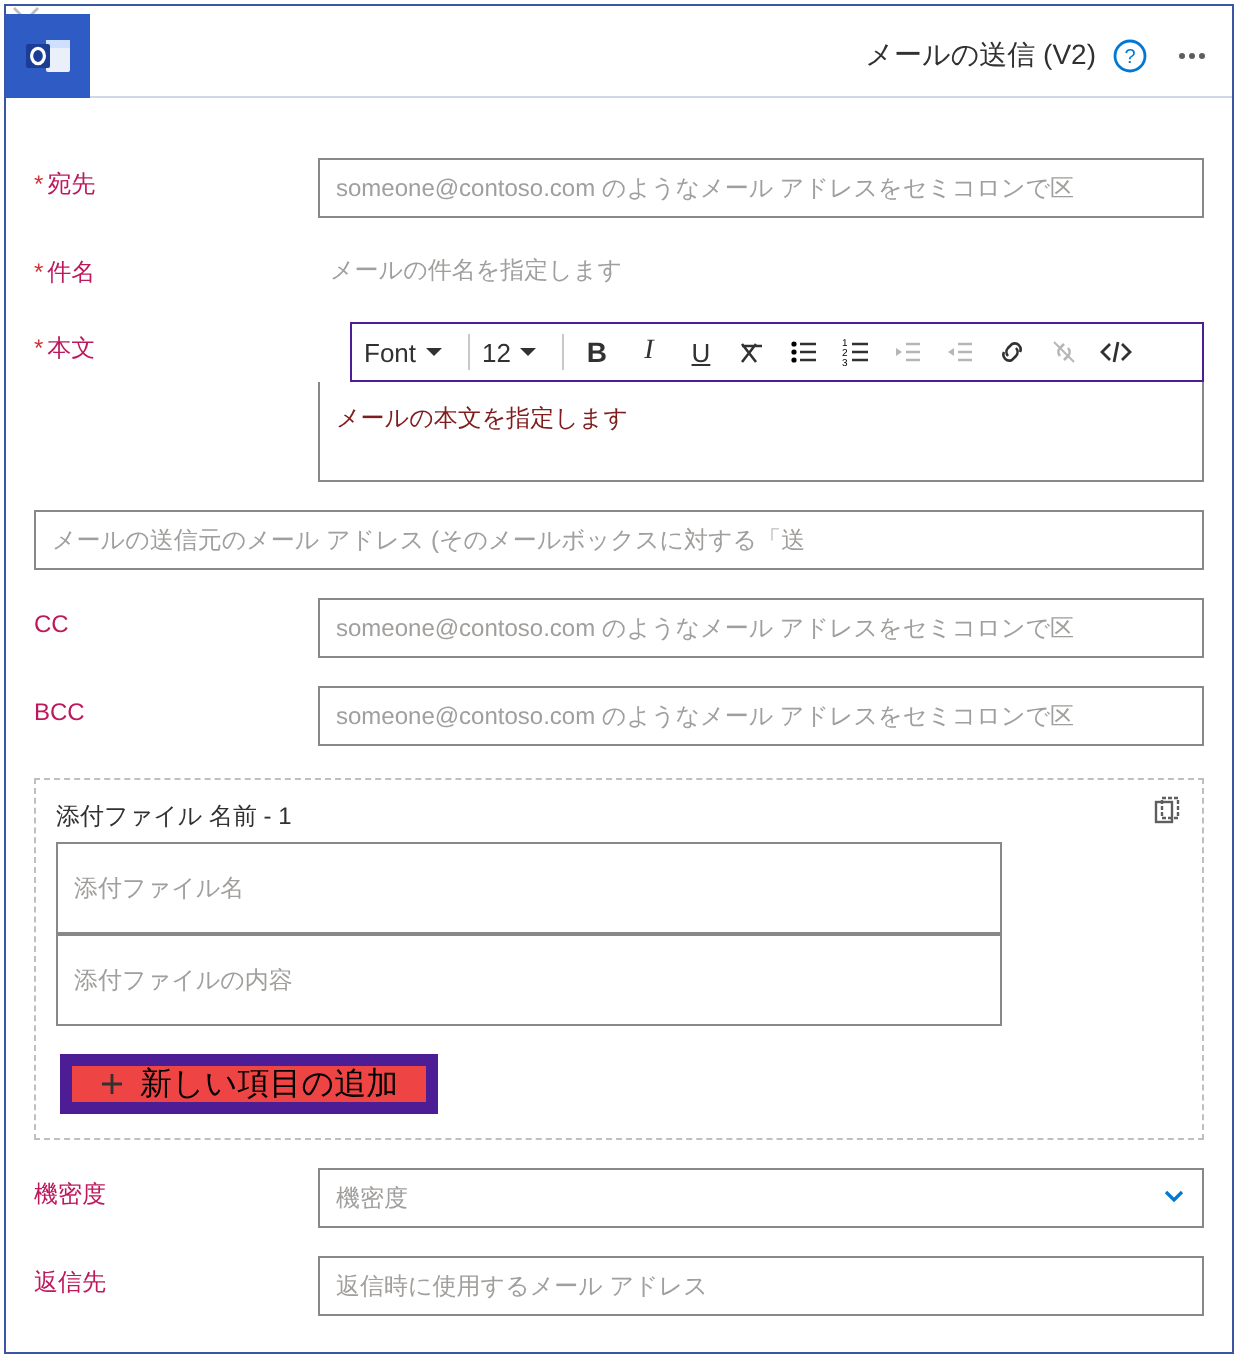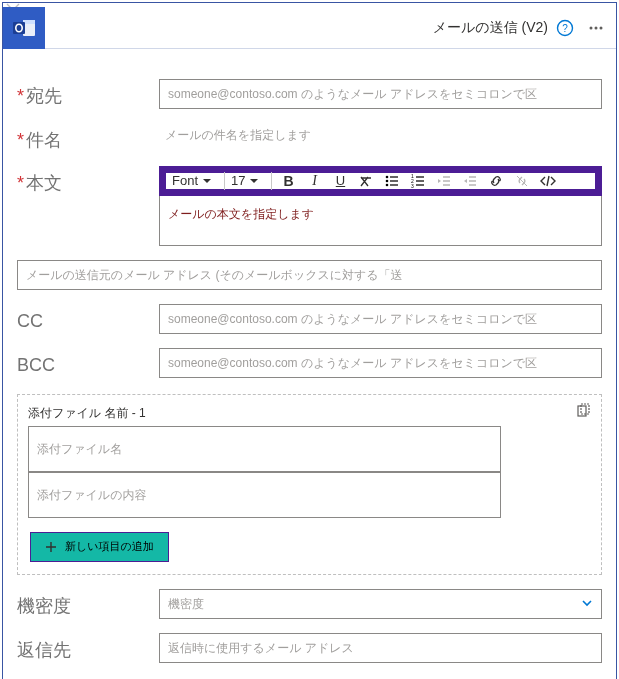--- a/index.html
+++ b/index.html
@@ -9,42 +9,42 @@
 .hdr-icon { width: 42px; height: 42px; background: #2f5cc4; display: flex; align-items: center; justify-content: center; color: #fff; }
 .hdr-title { flex: 1; padding-left: 12px; font-size: 14px; color: #323130; }
 .hdr-act { width: 34px; height: 34px; display: flex; align-items: center; justify-content: center; color: #0078d4; cursor: pointer; }
 .hdr-act.dots { color: #605e5c; padding-right: 6px; }
 .body { padding: 12px 14px 18px 14px; }
 
 .chev-top { text-align: center; margin-top: -2px; margin-bottom: -6px; color: #bdbdbd; }
 
 .row { display: flex; align-items: flex-start; margin: 14px 0 0 0; }
 .row:first-child { margin-top: 18px; }
-.lab { width: 142px; padding-top: 6px; font-size: 18px; color: #737373; line-height: 1.25; }
+.lab { width: 142px; padding-top: 6px; font-size: 12px; color: #be185d; line-height: 1.25; }
 .req::before { content: "*"; color: #d13438; margin-right: 2px; }
 .fld { flex: 1; }
 .input { width: 100%; height: 30px; border: 1px solid #8a8886; padding: 0 8px; font-size: 12px; color: #ef4444; background: #fff; }
 .input::placeholder { color: #a19f9d; }
 .sel { position: relative; }
 .sel .input { padding-right: 28px; color: #a19f9d; }
 .sel .chev { position: absolute; right: 8px; top: 7px; color: #0078d4; pointer-events: none; }
 .plain .input.txt { border: none; color: #a19f9d; height: 24px; padding-left: 6px; }
 
-.rte { display: flex; align-items: center; border: 7px solid #4c1d95; height: 30px; padding: 0 6px; gap: 6px; }
+.rte { display: flex; align-items: center; border: 1px solid #4c1d95; height: 30px; padding: 0 6px; gap: 6px; margin-left: 16px; }
 .rte-sel { display: flex; align-items: center; gap: 4px; font-size: 13px; padding-right: 6px; }
 .rte-sep { width: 1px; height: 18px; background: #c8c8c8; }
 .rte .ic { width: 20px; height: 20px; display: flex; align-items: center; justify-content: center; cursor: pointer; color: #323130; }
 .rte .ic.mut { opacity: .35; }
 .rte-body { border: 1px solid #8a8886; border-top: none; padding: 10px 8px 22px 8px; color: #7f1d1d; font-size: 12px; }
 
 .attach { border: 1px dashed #bfbfbf; padding: 10px 10px 12px 10px; margin-top: 16px; position: relative; }
 .attach .grp-lab { font-size: 12px; color: #323130; margin-bottom: 4px; }
 .attach .copy { position: absolute; top: 8px; right: 10px; color: #605e5c; cursor: pointer; }
 .attach .input.sm { height: 46px; width: calc(100% - 90px); }
-.addbtn { display: inline-flex; align-items: center; gap: 8px; height: 30px; border: 1px solid #4c1d95; padding: 0 14px; margin-top: 14px; margin-left: 2px; background: #14b8a6; cursor: pointer; font-size: 11px; }
+.addbtn { display: inline-flex; align-items: center; gap: 8px; height: 30px; border: 6px solid #4c1d95; padding: 0 14px; margin-top: 14px; margin-left: 2px; background: #ef4444; cursor: pointer; font-size: 16px; }
 
 svg { display: block; }
 </style>
 </head>
 <body>
 
 <div class="card">
 
   <div class="chev-top">
     <svg width="20" height="12" viewBox="0 0 20 12">
@@ -94,21 +94,21 @@
       <div class="fld">
         <div class="rte">
           <div class="rte-sel">
               <span>Font</span>
               <svg width="10" height="10" viewBox="0 0 10 10">
                 <path d="M1 3 L5 7 L9 3 Z" fill="#323130"></path>
               </svg>
             </div>
           <span class="rte-sep"></span>
           <div class="rte-sel">
-              <span>17</span>
+              <span>12</span>
               <svg width="10" height="10" viewBox="0 0 10 10">
                 <path d="M1 3 L5 7 L9 3 Z" fill="#323130"></path>
               </svg>
             </div>
           <span class="rte-sep"></span>
           <div class="ic">
               <b style="font-size:14px">B</b>
             </div>
           <div class="ic">
               <i style="font-size:14px;font-family:serif">I</i>

